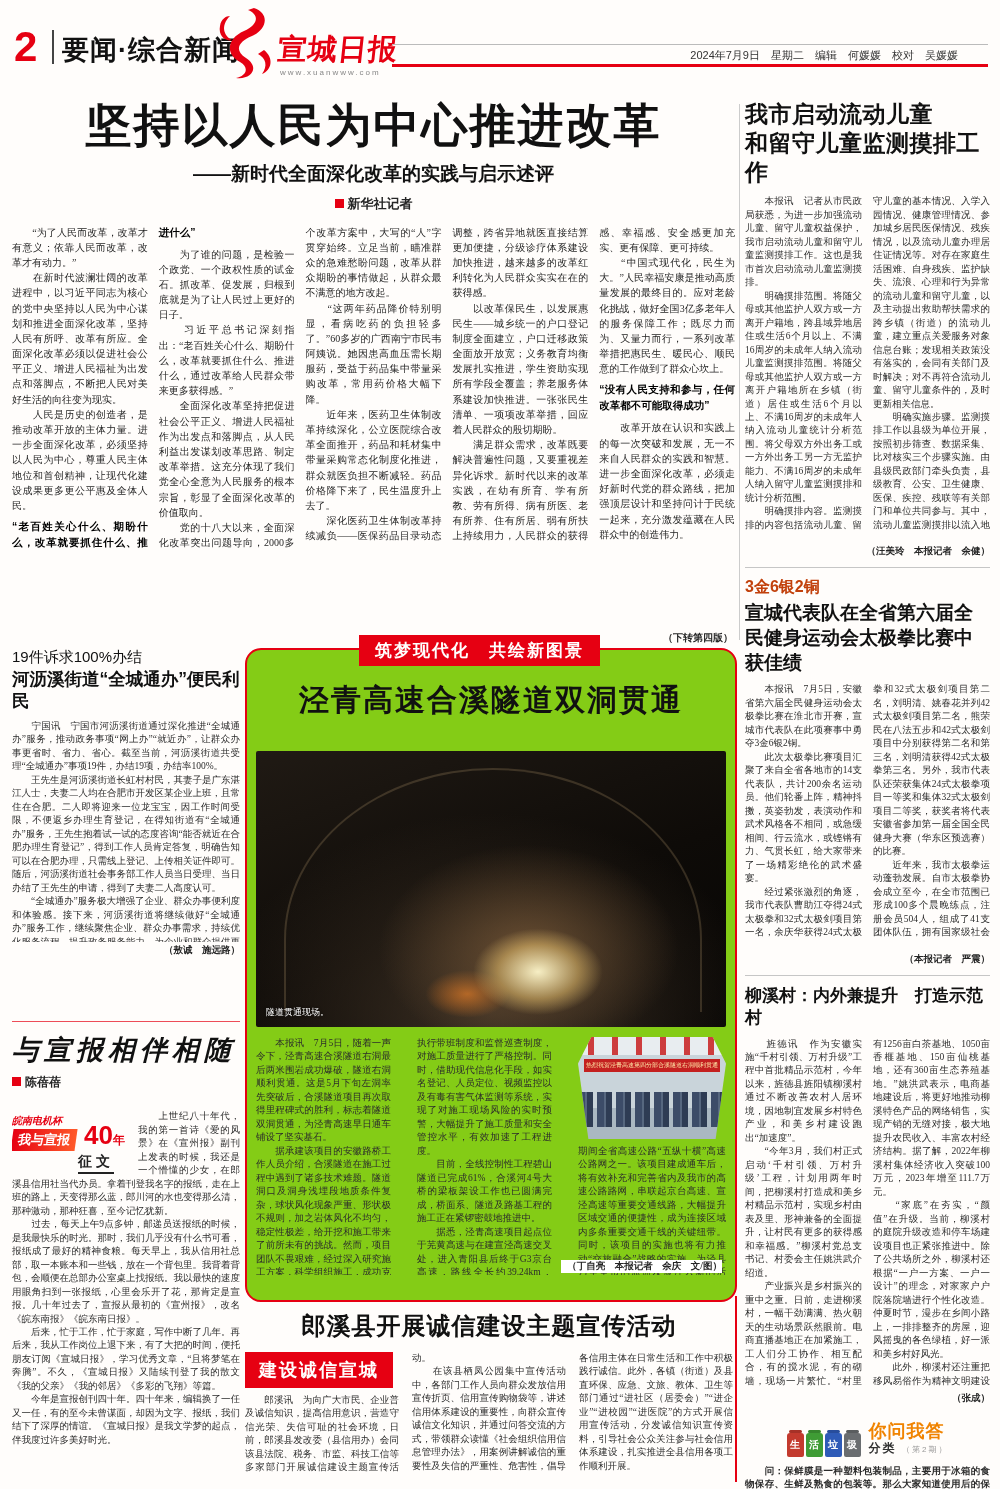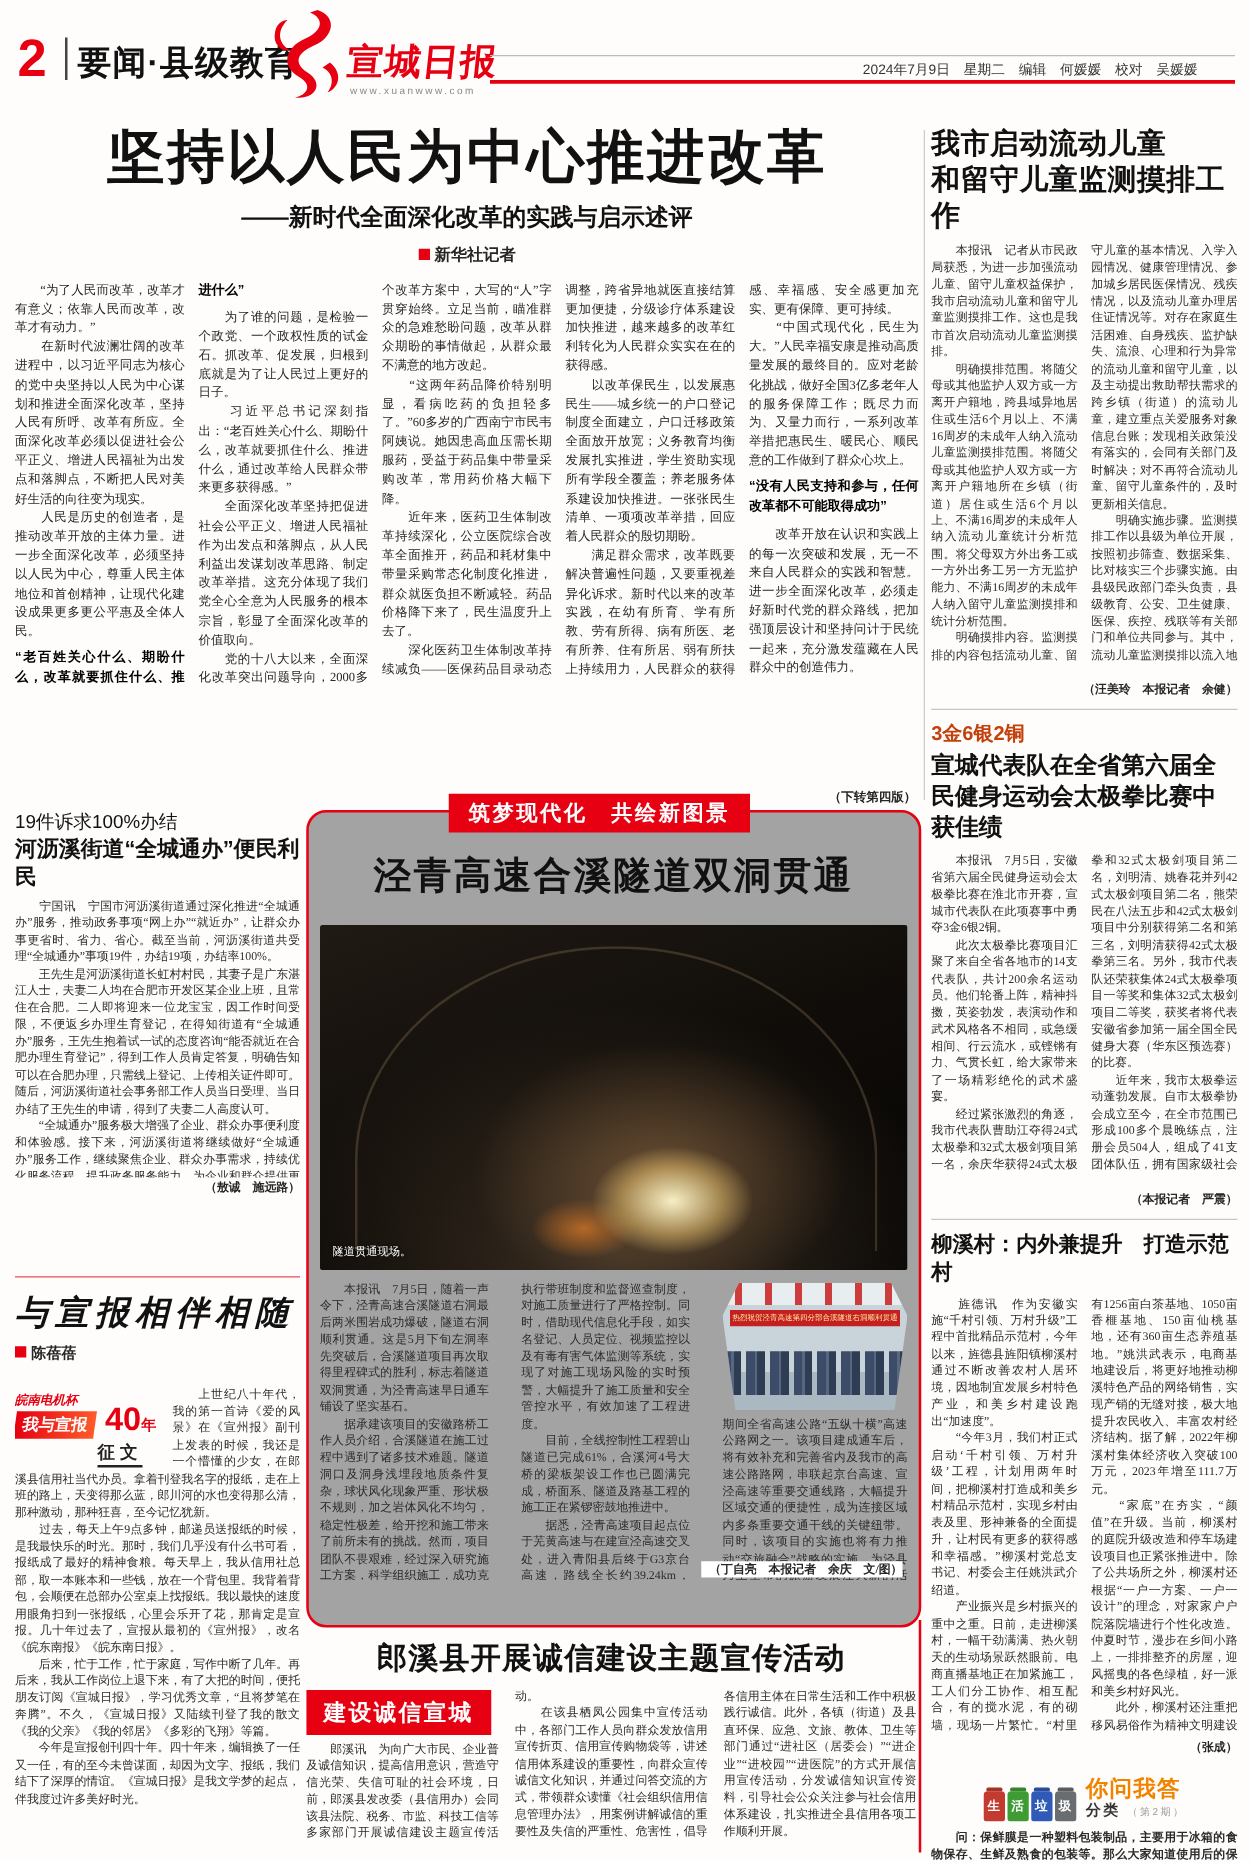--- a/index.html
+++ b/index.html
@@ -62,25 +62,25 @@
          font-family:"Liberation Sans","DejaVu Sans",sans-serif;}
   .badge .b1{position:absolute;left:0;top:0;font-size:10px;color:#e60012;font-style:italic;font-weight:700;}
   .badge .b2{position:absolute;left:0;top:15px;background:linear-gradient(90deg,#e60012,#ff5a2a);
              color:#fff;font-weight:900;font-size:13px;padding:2px 6px;transform:skewX(-8deg);}
   .badge .b3{position:absolute;left:72px;top:8px;font-size:26px;font-weight:900;color:#e60012;line-height:1;}
   .badge .b3 span{font-size:12px;}
   .badge .b4{position:absolute;left:66px;top:38px;font-size:14px;font-weight:900;color:#222;
              letter-spacing:4px;border-bottom:2px solid #222;}
   
   .feature{position:absolute;left:245px;top:648px;width:488px;height:650px;border:2px solid #e60012;
-           border-radius:16px;background:#a3a3a3;}
+           border-radius:16px;background:#84cc16;}
   .banner{position:absolute;left:112px;top:-15px;background:#e60012;color:#fff;font-size:17px;font-weight:900;
           letter-spacing:2px;padding:4px 16px;font-family:"Liberation Sans","DejaVu Sans",sans-serif;}
   .f-head{margin-top:30px;text-align:center;font-size:30px;letter-spacing:2px;}
-  .f-photo{position:relative;margin:19px auto 0 auto;width:470px;height:276px;border-radius:2px;
+  .f-photo{position:relative;margin:30px auto 0 auto;width:470px;height:276px;border-radius:2px;
            background:
              radial-gradient(ellipse 90px 60px at 60% 80%, rgba(255,248,205,.95), rgba(255,214,120,.45) 45%, transparent 72%),
              radial-gradient(ellipse 200px 140px at 58% 72%, rgba(125,92,58,.75), transparent 75%),
              radial-gradient(ellipse 60px 34px at 45% 88%, rgba(230,120,30,.85), transparent 70%),
              radial-gradient(ellipse 340px 250px at 50% 95%, #3a2e22, transparent 80%),
              linear-gradient(160deg,#201a14,#0e0b08 55%,#060504); text-align: center;}
   .f-arc{position:absolute;left:6%;top:6%;width:88%;height:88%;border-radius:50% 50% 0 0/70% 70% 0 0;
          border:2px solid rgba(180,150,110,.25);border-bottom:none;}
   .f-cap{position:absolute;left:10px;bottom:8px;color:#fff;font-size:9px;text-shadow:0 0 3px #000;
          font-family:"Liberation Sans","DejaVu Sans",sans-serif;}
@@ -117,21 +117,21 @@
   .qa-q{font-weight:700;}
 </style>
 </head>
 <body>
 
 <div class="page">
 
   <div class="masthead">
     <div class="pagenum">2</div>
     <div class="pagebar"></div>
-    <div class="section-title hd">要闻·县级教育</div>
+    <div class="section-title hd">要闻·综合新闻</div>
     <div class="logo">
       <svg width="62" height="76" viewBox="0 0 62 76">
         <path fill="#e60012" d="M38,2 C55,8 50,24 36,30 C22,36 18,44 30,52 C44,61 36,74 20,72 C30,70 34,62 24,56 C8,47 12,32 28,25 C42,19 44,9 32,4 Z"></path>
         <path fill="#e60012" d="M14,10 C4,20 8,30 16,34 C10,36 2,30 4,20 C5,13 10,10 14,10 Z"></path>
         <path fill="#e60012" d="M48,44 C58,52 56,64 46,68 C52,60 50,52 42,48 Z"></path>
       </svg>
       <div class="paper-name">宣城日报</div>
       <div class="site">www.xuanwww.com</div>
     </div>
     <div class="rule-gray"></div>

